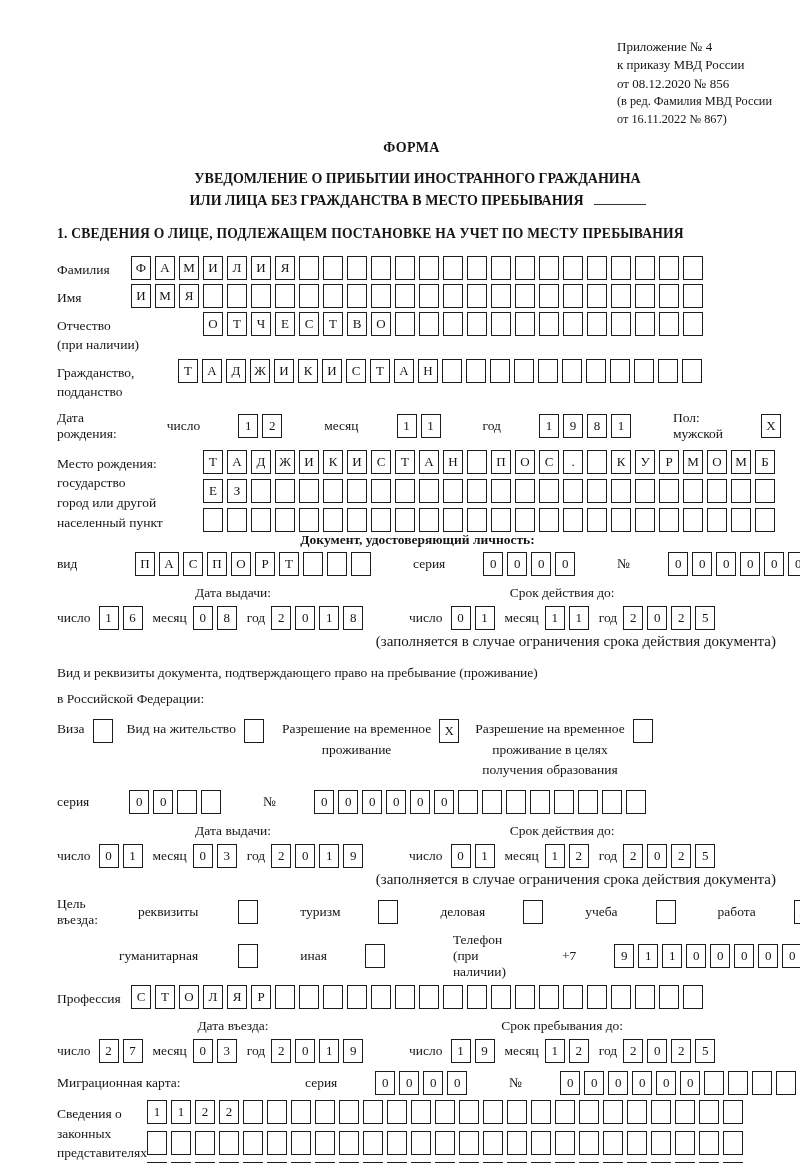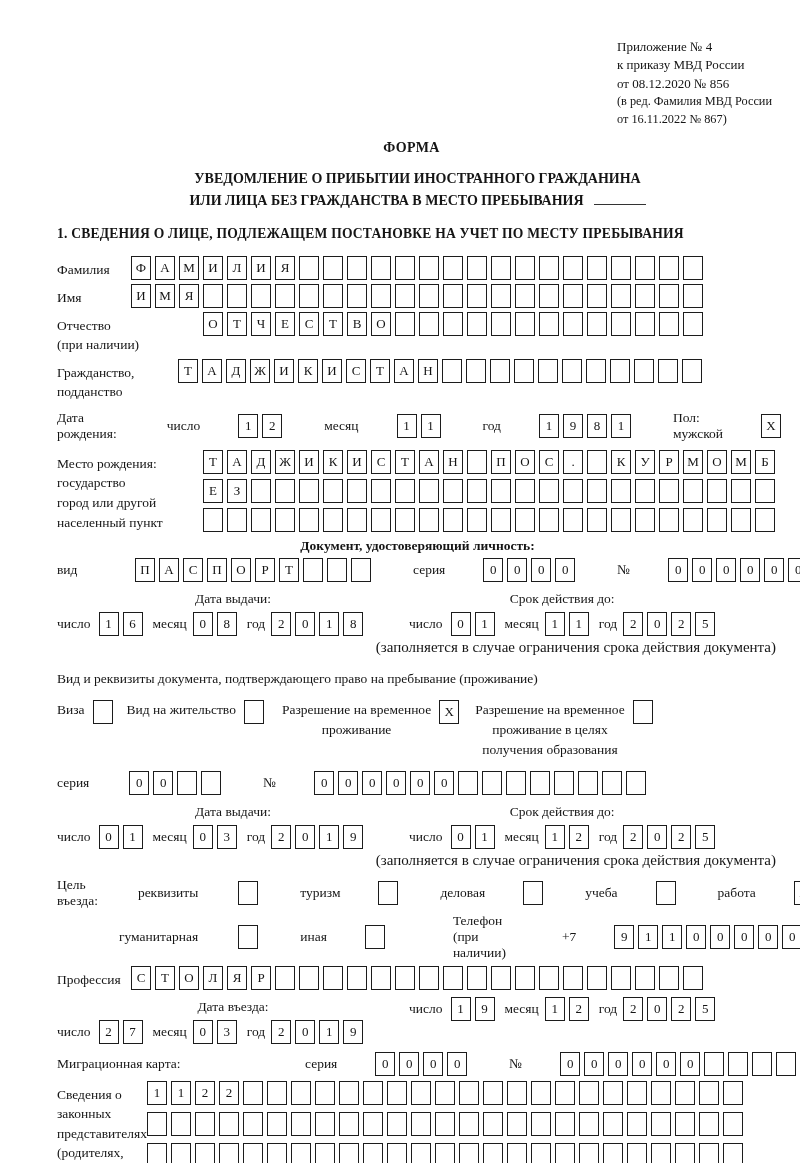--- a/index.html
+++ b/index.html
@@ -290,21 +290,21 @@
           <div class="cell"></div>
           <div class="cell"></div>
           <div class="cell"></div>
           <div class="cell"></div>
           <div class="cell"></div>
           <div class="cell"></div>
         </div>
     </div>
   </div>
 
-  <div style="text-align:center; font-weight:bold; margin-top:6px;">Документ, удостоверяющий личность:</div>
+  <div style="text-align:center; font-weight:bold; margin-top:0;">Документ, удостоверяющий личность:</div>
 
   <div class="rowc">
     <span style="width:46px; flex:none;">вид</span>
     <div class="cells">
         <div class="cell">П</div>
         <div class="cell">А</div>
         <div class="cell">С</div>
         <div class="cell">П</div>
         <div class="cell">О</div>
         <div class="cell">Р</div>
@@ -379,20 +379,21 @@
             <div class="cell">2</div>
             <div class="cell">5</div>
           </div>
       </div>
     </div>
   </div>
   <div class="note-r">(заполняется в случае ограничения срока действия документа)</div>
 
   <div class="para">
     <div>Вид и реквизиты документа, подтверждающего право на пребывание (проживание)</div>
+    <div>в Российской Федерации:</div>
   </div>
 
   <div class="optrow">
     <div class="opt">
         <span class="ml">Виза</span>
       <div class="cells">
           <div class="cell"></div>
         </div>
       </div>
     <div class="opt" style="margin-left:14px;">
@@ -601,20 +602,21 @@
         <span class="tl">год</span>
         <div class="cells">
             <div class="cell">2</div>
             <div class="cell">0</div>
             <div class="cell">1</div>
             <div class="cell">9</div>
           </div>
       </div>
     </div>
     <div class="colR">
+      <div class="date-head">Срок пребывания до:</div>
       <div class="grp mt5">
         <span class="t">число</span>
         <div class="cells">
             <div class="cell">1</div>
             <div class="cell">9</div>
           </div>
         <span class="tl">месяц</span>
         <div class="cells">
             <div class="cell">1</div>
             <div class="cell">2</div>

